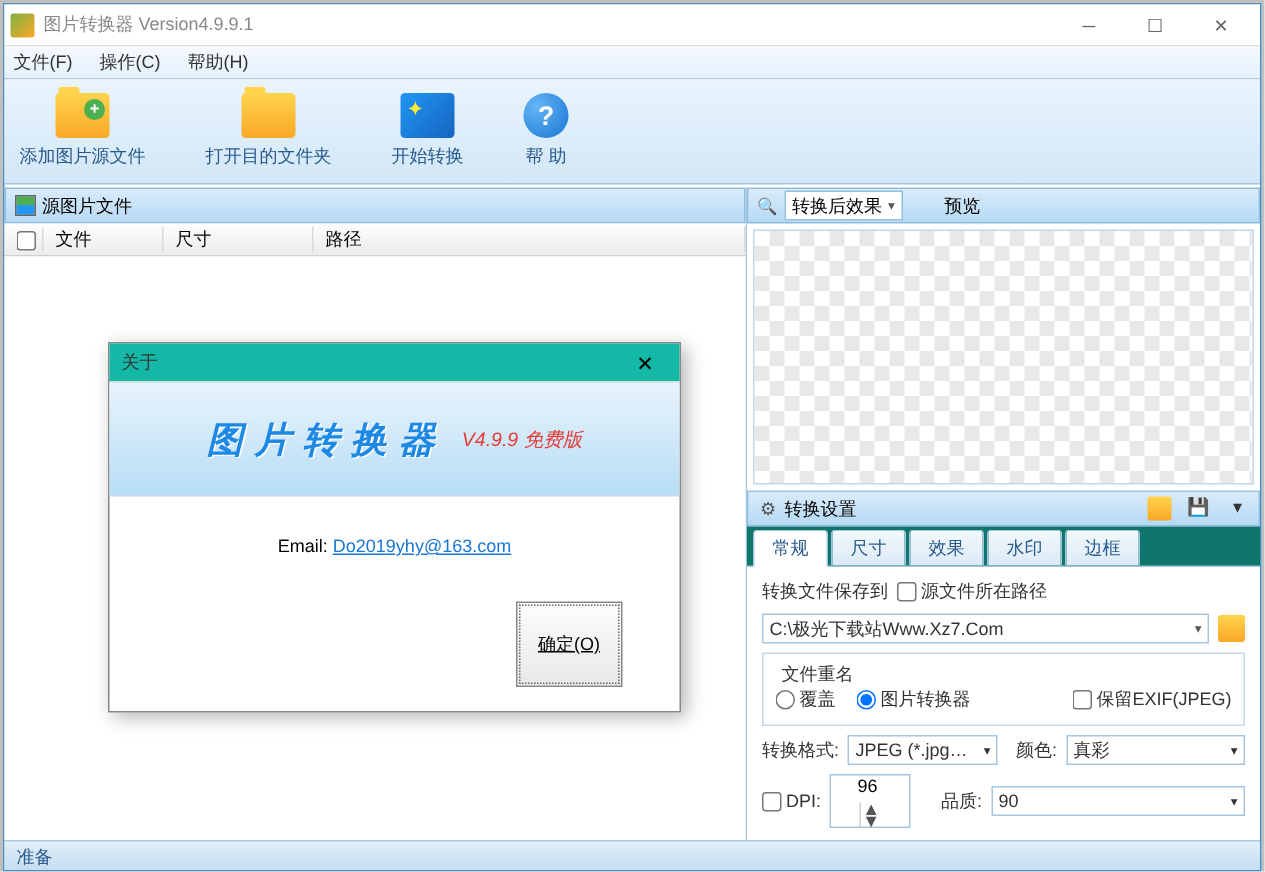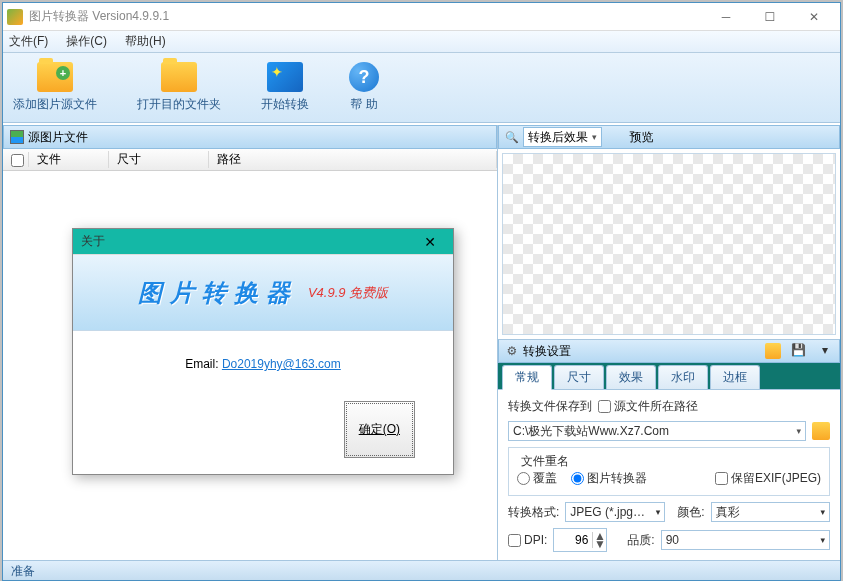--- a/index.html
+++ b/index.html
@@ -57,21 +57,21 @@
 
 .settings-body { padding:8px 10px; background:#fff; flex:0 0 auto; }
 .frow { display:flex; align-items:center; gap:6px; margin-bottom:6px; }
 .frow label, .frow span { color:#333; }
 .combo { flex:1; height:20px; border:1px solid #a6c6e0; background:#fff; padding:0 4px; display:flex; align-items:center; justify-content:space-between; }
 .combo .dd { color:#555; font-size:9px; }
 .fieldset { border:1px solid #c5d8e8; padding:6px 8px 8px; margin-bottom:6px; }
 .fieldset .legend { margin-top:-14px; background:#fff; display:inline-block; padding:0 4px; color:#333; }
 input[type=checkbox], input[type=radio] { vertical-align:middle; margin-right:3px; }
 .select { height:20px; border:1px solid #a6c6e0; background:#fff; padding:0 4px; display:flex; align-items:center; justify-content:space-between; }
-.spin { width:54px; height:24px; border:1px solid #a6c6e0; display:flex; align-items:center; }
+.spin { width:54px; height:36px; border:1px solid #a6c6e0; display:flex; align-items:center;flex-direction:column; }
 .spin .v { flex:1; text-align:right; padding-right:4px; }
 .spin .ar { width:14px; display:flex; flex-direction:column; font-size:7px; line-height:8px; text-align:center; color:#555; border-left:1px solid #ccc; }
 
 .preview-hdr-combo { height:20px; border:1px solid #8fbde0; background:#fff; padding:0 4px; display:flex; align-items:center; gap:4px; }
 
 .statusbar { position:absolute; bottom:0; left:0; right:0; height:20px; background:linear-gradient(#e0effc,#c5ddf0); border-top:1px solid #a6c6e0; padding:2px 8px; color:#2a5a8a; }
 
 
 .dialog { position:absolute; top:228px; left:72px; width:382px; background:#fff; border:1px solid #888; box-shadow: 3px 3px 12px rgba(0,0,0,0.3); z-index:50; }
 .dialog .dtitle { height:26px; background:#14b8a6; border-bottom:1px solid #ddd; display:flex; align-items:center; padding:0 8px; }

